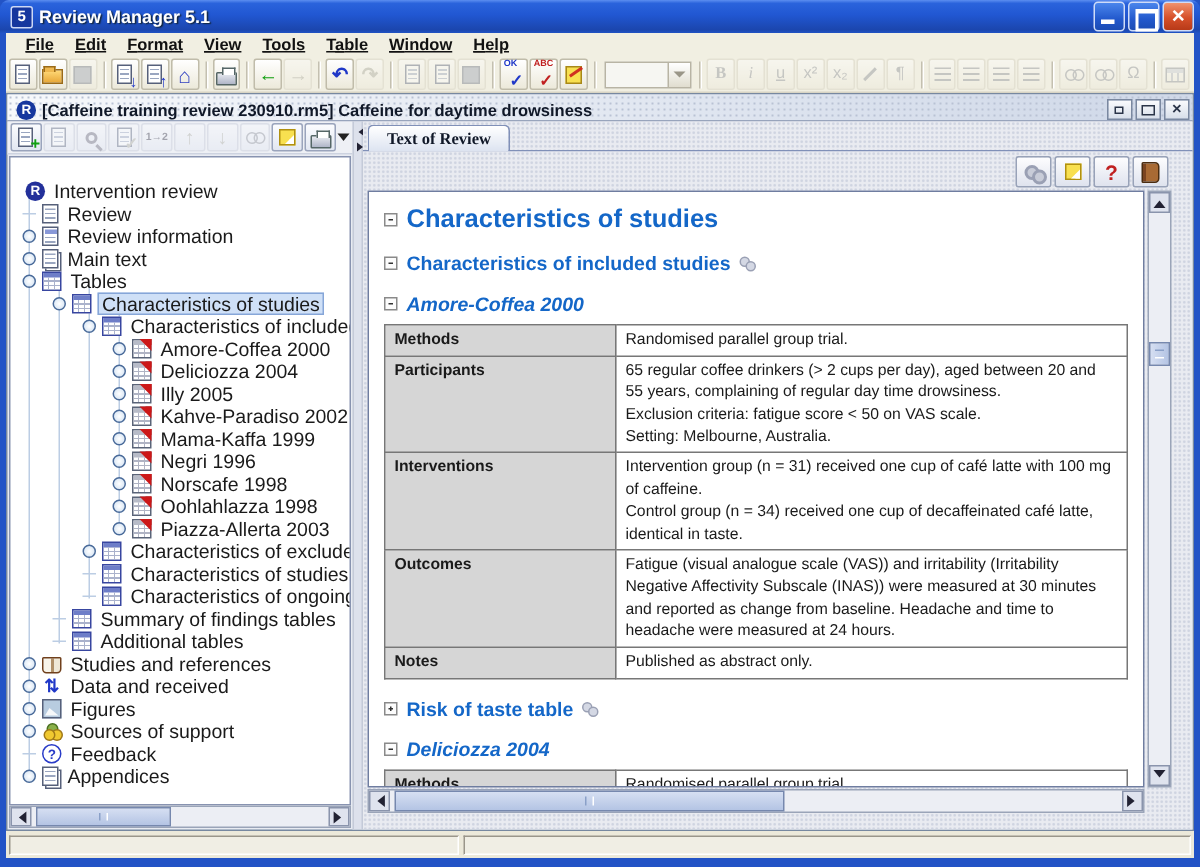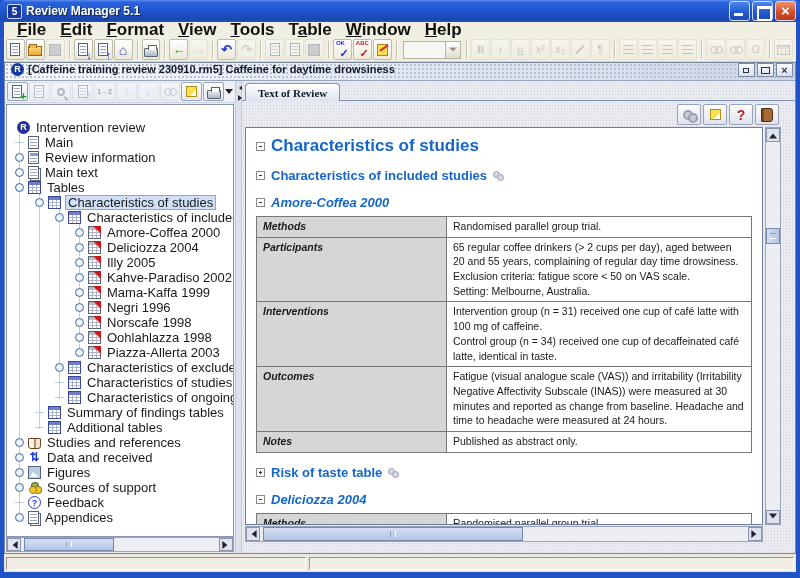--- a/index.html
+++ b/index.html
@@ -22,21 +22,21 @@
   .glyph-min::after { content:""; position:absolute; left:4px; bottom:4px; width:9px; height:3px; background:#fff; }
   .glyph-max::after { content:""; position:absolute; left:4px; top:4px; width:11px; height:10px;
     border:2px solid #fff; border-top-width:3px; }
   .glyph-close::after { content:"×"; position:absolute; left:0; right:0; top:-1px; text-align:center;
     color:#fff; font-size:15px; font-weight:bold; line-height:20px; }
 
   .inner { position:absolute; top:22px; left:4px; right:4px; bottom:6px; background:#ece9da; }
 
   
   .menubar { height:16px; display:flex; align-items:center; padding-left:6px; background:#f1efe2;
-    font-size:17px; font-weight:600; color:#111; }
+    font-size:11px; font-weight:600; color:#111;text-decoration:underline; }
   .menu-item { padding:1px 7px; white-space:nowrap; }
   .menu-item .mn { text-decoration:underline; }
 
   
   .toolbar { height:24px; display:flex; align-items:center; padding:1px 2px; background:#f1efe2;
     border-bottom:1px solid #d8d4c4; }
   .mtb { width:23px; height:21px; margin-right:1px; border:1px solid #c0bcaa; border-radius:2px;
     background:linear-gradient(#ffffff,#ece9da); display:inline-flex; align-items:center; justify-content:center;
     position:relative; }
   .mtb.dis { opacity:.42; border-color:#d4d0c0; }
@@ -81,21 +81,21 @@
   .g-grid { width:13px; height:10px; border:1px solid #8a8e98;
     background:linear-gradient(#c8ccd8 0 3px,transparent 3px),
       repeating-linear-gradient(90deg,transparent 0 3px,#b0b4c0 3px 4px); }
 
   
   .child { position:absolute; top:40px; left:0; right:0; bottom:18px; border:1px solid #7788a0;
     background:#e8ebf2; }
   .child-title { position:absolute; top:0; left:0; right:0; height:18px;
     background:linear-gradient(90deg,#f6f8fb,#cfd8e8);
     background-image:radial-gradient(#b9c2d4 0.8px,transparent 0.9px),linear-gradient(90deg,#f6f8fb,#cfd8e8);
-    background-size:4px 4px,100% 100%; display:flex; align-items:flex-start; padding:0 2px;
+    background-size:4px 4px,100% 100%; display:flex; align-items:flex-end; padding:0 2px;
     border-bottom:1px solid #98a4bc; }
   .child-icon { width:13px; height:13px; background:#16379e; border-radius:7px; margin:0 4px;
     color:#fff; font-size:9px; font-weight:bold; text-align:center; line-height:13px; }
   .child-icon::before { content:"R"; }
   .child-title-text { font-size:11px; font-weight:bold; color:#101828; flex:1; white-space:nowrap;
     overflow:hidden; }
   .ctb { width:17px; height:14px; margin-left:2px; border:1px solid #7a88a0;
     background:linear-gradient(#fafbfd,#d8dfea); position:relative; }
   .ctb .sq { position:absolute; left:4px; top:4px; width:6px; height:5px; border:1px solid #2a3448; }
   .ctb .sq.big { left:3px; top:3px; width:9px; height:7px; }
@@ -242,21 +242,21 @@
   .cbox { width:9px; height:9px; border:1px solid #8a8a8a; background:#fcfcfc; position:relative; flex:none; }
   .cbox::before { content:""; position:absolute; left:2px; right:2px; top:3px; height:1px; background:#333; }
   .cbox.plus::after { content:""; position:absolute; top:2px; bottom:2px; left:3px; width:1px; background:#333; }
   .pin { width:11px; height:9px; position:relative; flex:none; }
   .pin::before,.pin::after { content:""; position:absolute; width:5px; height:5px; border:1px solid #9aa0b4;
     border-radius:50%; background:#d4d8e4; }
   .pin::before { left:0; top:0; } .pin::after { left:4px; top:3px; }
   table.ctable { width:100%; border-collapse:collapse; border:1px solid #777; margin:2px 0 12px; }
   table.ctable td { border:1px solid #777; padding:2px 6px 3px; font-size:10.5px; line-height:1.4;
     vertical-align:top; color:#1a1a1a; }
-  td.lbl { width:190px; background:#d6d6d6; color:#1467c8; font-weight:bold;font-style:italic; }
+  td.lbl { width:154px; background:#d6d6d6; color:#1467c8; font-weight:bold; }
   td.val { white-space:pre-line; }
 
   
   .statusbar { position:absolute; left:0; right:0; bottom:0; height:16px; display:flex; gap:3px;
     padding:1px 2px; background:#ece9da; }
   .scell { border:1px solid; border-color:#9a968a #fff #fff #9a968a; background:#f0eee4; height:13px; }
   .scell.s1 { width:300px; } .scell.s2 { flex:1; }
 </style>
 </head>
 <body>
@@ -467,21 +467,21 @@
               <div class="guide" style="left:52px;top:86px;height:208px"></div>
               <div class="guide" style="left:72px;top:100px;height:149px"></div>
 
               <div class="trow pl0">
                   <span class="ti ic-review"></span>
                   <span class="tlabel">Intervention review</span>
                 </div>
               <div class="trow pl1">
                   <span class="hdl dash"></span>
                   <span class="ti ic-doc"></span>
-                  <span class="tlabel">Main</span>
+                  <span class="tlabel">Review</span>
                 </div>
               <div class="trow pl1">
                   <span class="hdl circle"></span>
                   <span class="ti ic-form"></span>
                   <span class="tlabel">Review information</span>
                 </div>
               <div class="trow pl1">
                   <span class="hdl circle"></span>
                   <span class="ti ic-pages"></span>
                   <span class="tlabel">Main text</span>

